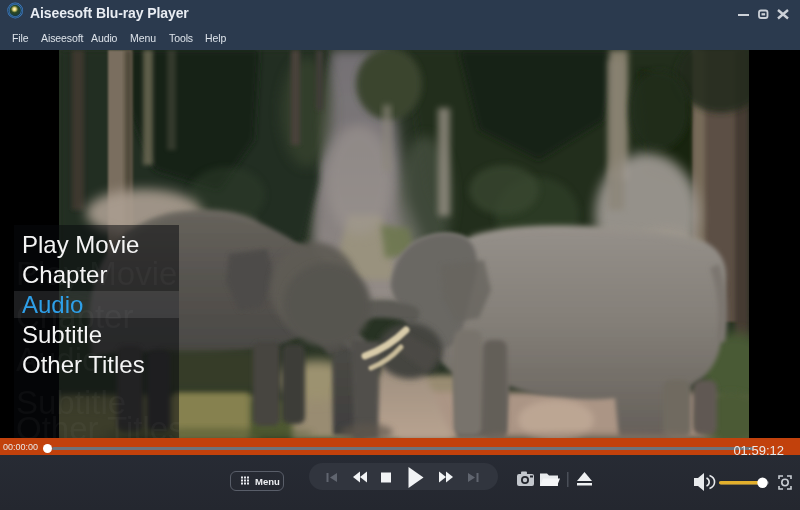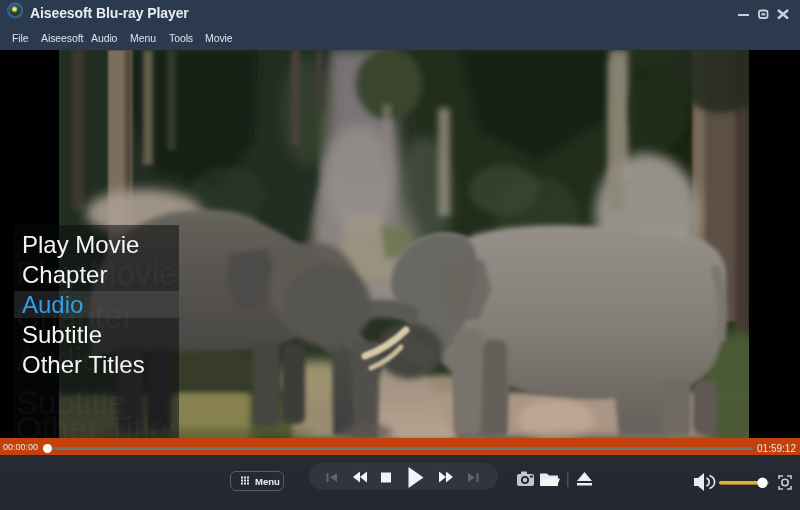--- a/index.html
+++ b/index.html
@@ -8,21 +8,21 @@
 #titletext{position:absolute;left:30px;top:4.5px;font-size:14px;font-weight:bold;color:#e9edf3;letter-spacing:-0.1px;}
 #menubar{position:absolute;left:0;top:28px;height:22px;width:668px;font-size:10.5px;color:#dde3ea;letter-spacing:-0.1px;}
 .mi{position:absolute;top:4px;}
 #videoarea{position:absolute;left:4px;top:50px;width:676px;height:388px;background:#000;}
 #scene{position:absolute;left:55px;top:0;width:690px;height:388px;}
 #ovmenu{position:absolute;left:10px;top:175px;width:165px;height:213px;background:rgba(8,10,13,0.52);overflow:hidden;}
 .ghost{position:absolute;left:2px;font-size:33px;color:rgba(255,255,255,0.035);white-space:nowrap;}
 .ovrow{position:absolute;left:8px;width:149px;font-size:24px;color:#f4f4f4;}
 #seekrow{position:absolute;left:0;top:438px;width:800px;height:17px;background:#c2410c;text-align:right;}
 #seektime1{position:absolute;left:3px;top:4px;font-size:9px;color:#e8e8e8;letter-spacing:0px;}
-#seektime2{position:absolute;right:4px;top:5px;font-size:10px;color:#e8e8e8;}
+#seektime2{position:absolute;right:16px;top:5px;font-size:13px;color:#e8e8e8;}
 #seektrack{position:absolute;left:52px;top:9px;width:701px;height:3px;background:#6e737b;border-radius:2px;}
 #seekknob{position:absolute;left:43px;top:6px;width:9px;height:9px;border-radius:50%;background:#fff;}
 #controlbar{position:absolute;left:0;top:455px;width:800px;height:55px;background:linear-gradient(#272b34,#24272f);}
 #playingbox{position:absolute;left:9px;top:10px;width:128px;height:28px;border:1px solid #3f444e;border-radius:8px;}
 #playingbox div{color:#c9cdd3;font-size:8.5px;line-height:9.5px;margin:4.5px 0 0 11px;}
 #menubtn{position:absolute;left:230px;top:16px;width:52px;height:18px;border:1px solid #595e69;border-radius:6px;color:#eceef1;}
 #pill{position:absolute;left:309px;top:8px;width:189px;height:27px;background:#31353e;border-radius:14px;}
 </style>
 </head>
 <body>
@@ -49,21 +49,21 @@
     </g>
     <rect x="761.5" y="13.2" width="3.6" height="2.2" fill="#ccd1d8"></rect>
   </svg>
   <div id="titletext">Aiseesoft Blu-ray Player</div>
   <div id="menubar">
     <span class="mi" style="left:12px">File</span>
     <span class="mi" style="left:41px">Aiseesoft</span>
     <span class="mi" style="left:91px">Audio</span>
     <span class="mi" style="left:130px">Menu</span>
     <span class="mi" style="left:169px">Tools</span>
-    <span class="mi" style="left:205px">Movie</span>
+    <span class="mi" style="left:205px">Help</span>
   </div>
 </div>
 
 <div id="videoarea">
   <svg id="scene" viewBox="0 0 690 388" preserveAspectRatio="none">
     <defs>
       <filter id="b1" x="-40%" y="-40%" width="180%" height="180%">
             <feGaussianBlur stdDeviation="1.2"></feGaussianBlur>
           </filter>
       <filter id="b2" x="-40%" y="-40%" width="180%" height="180%">

